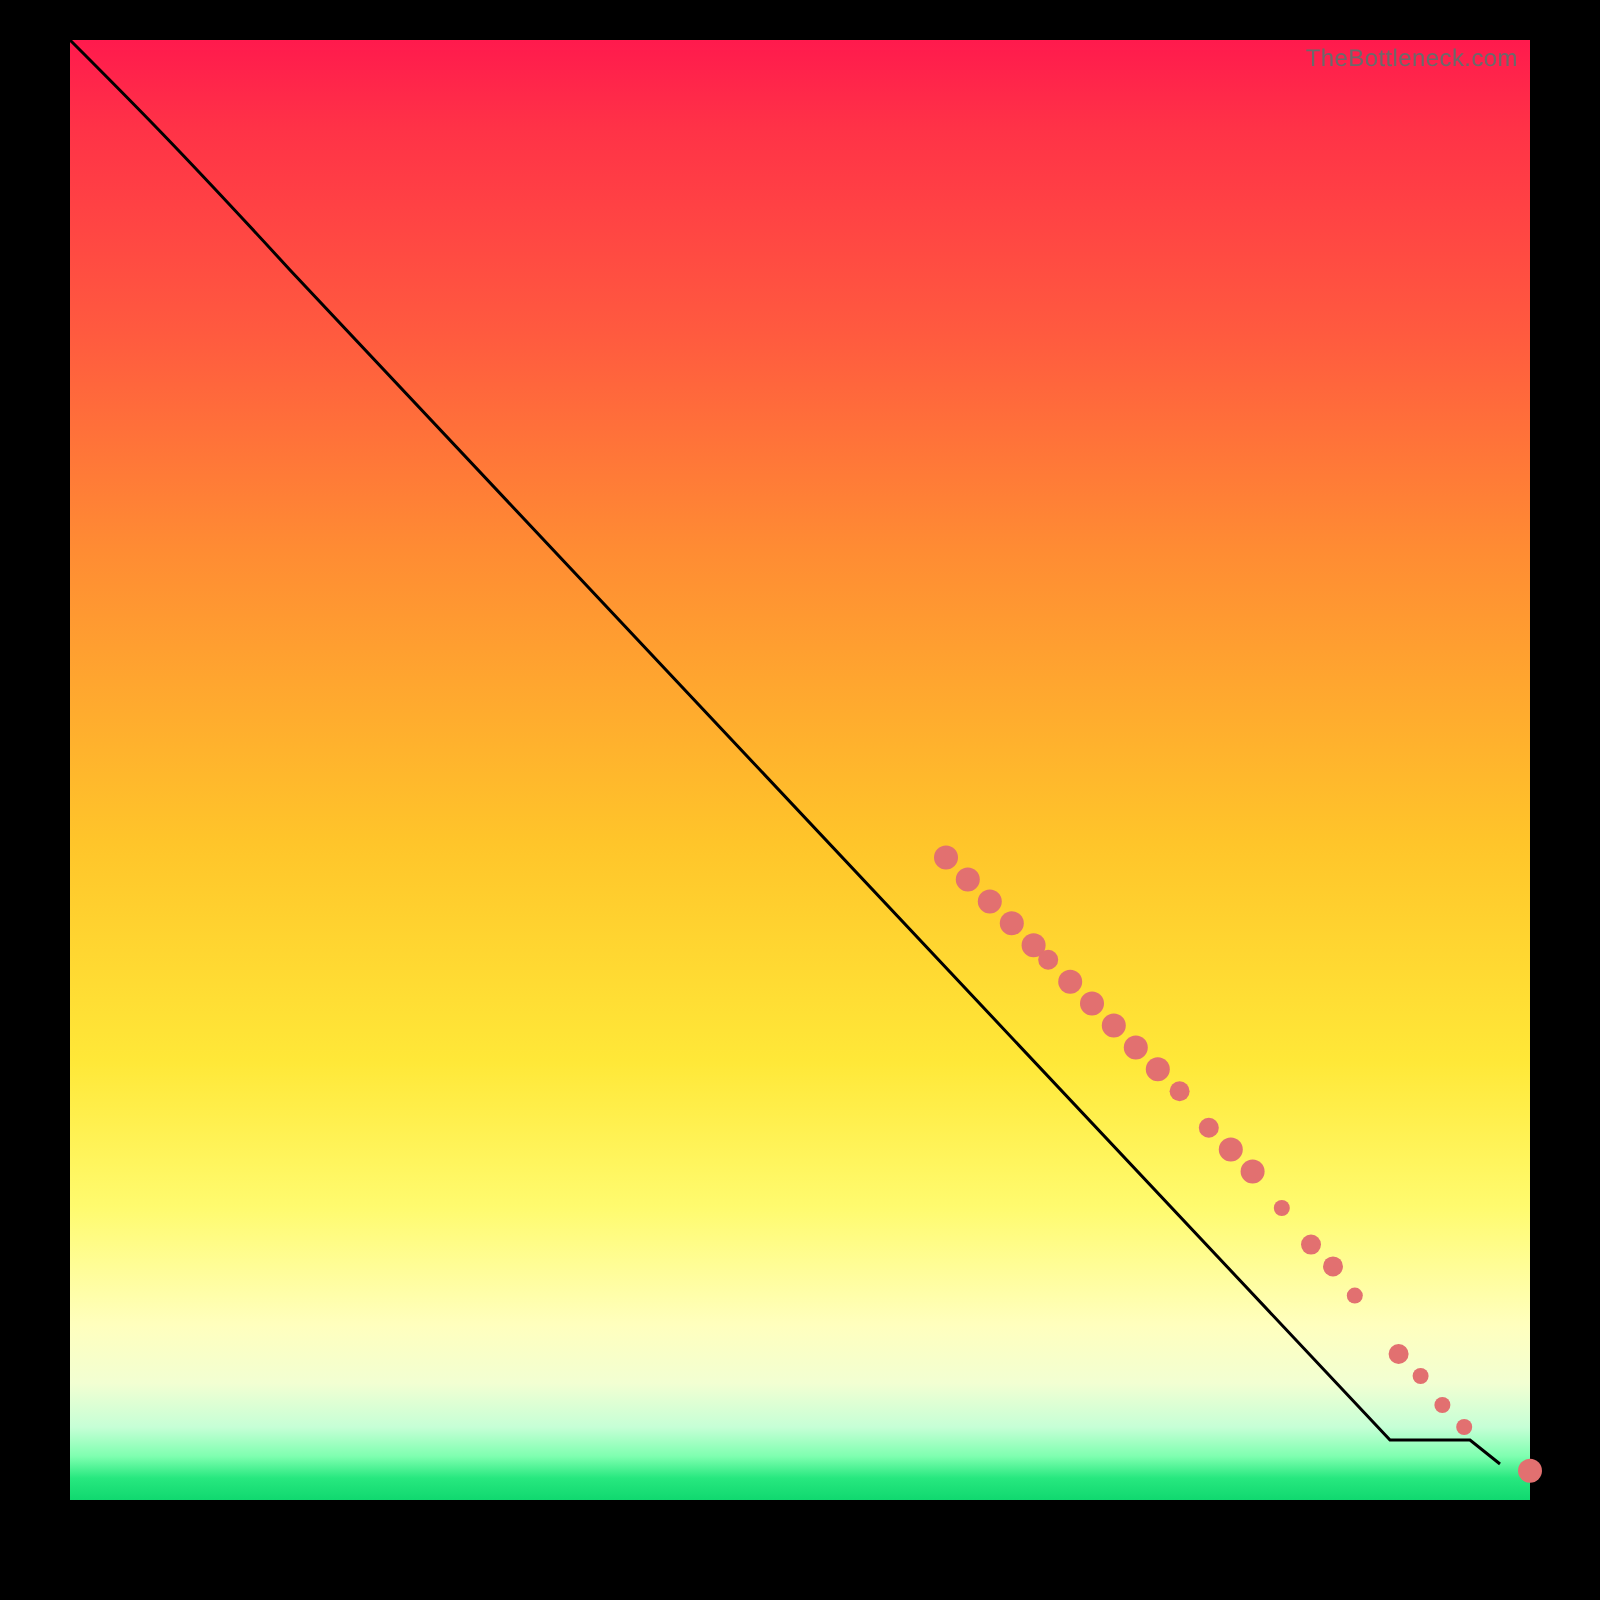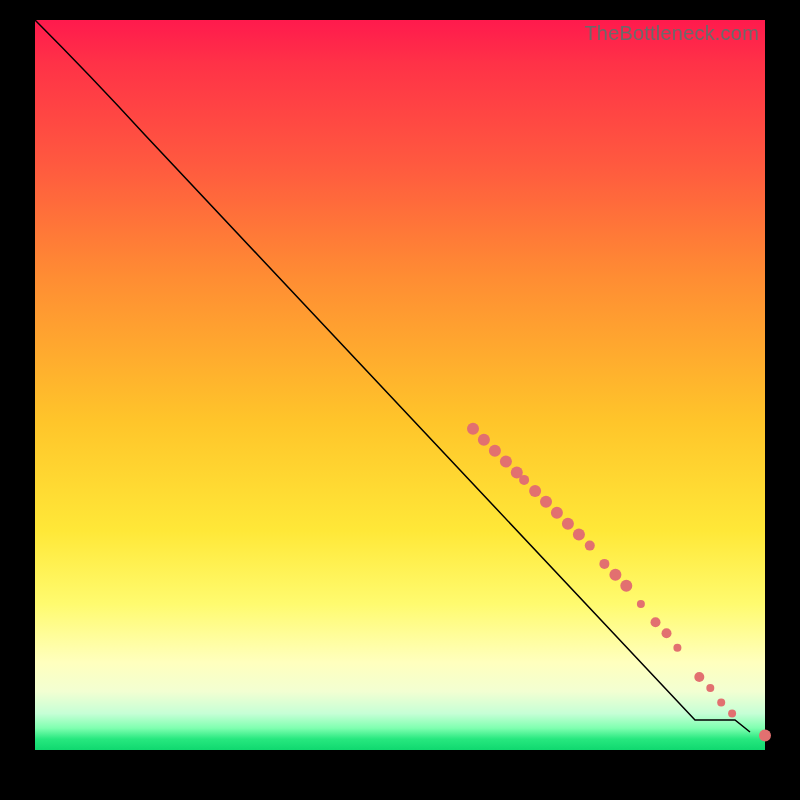--- a/index.html
+++ b/index.html
@@ -33,21 +33,21 @@
       #7fffb0 97%,
       #27e87f 98.5%,
       #10d86f 100%
     );
   }
   .watermark {
     position: absolute;
     top: 2px;
     right: 6px;
     color: #6a6a6a;
-    font-size: 20px;
+    font-size: 12px;
     font-weight: 500;
     letter-spacing: 0.2px;
   }
   svg.curve {
     position: absolute;
     left: 0;
     top: 0;
     width: 730px;
     height: 730px;
     overflow: visible;

